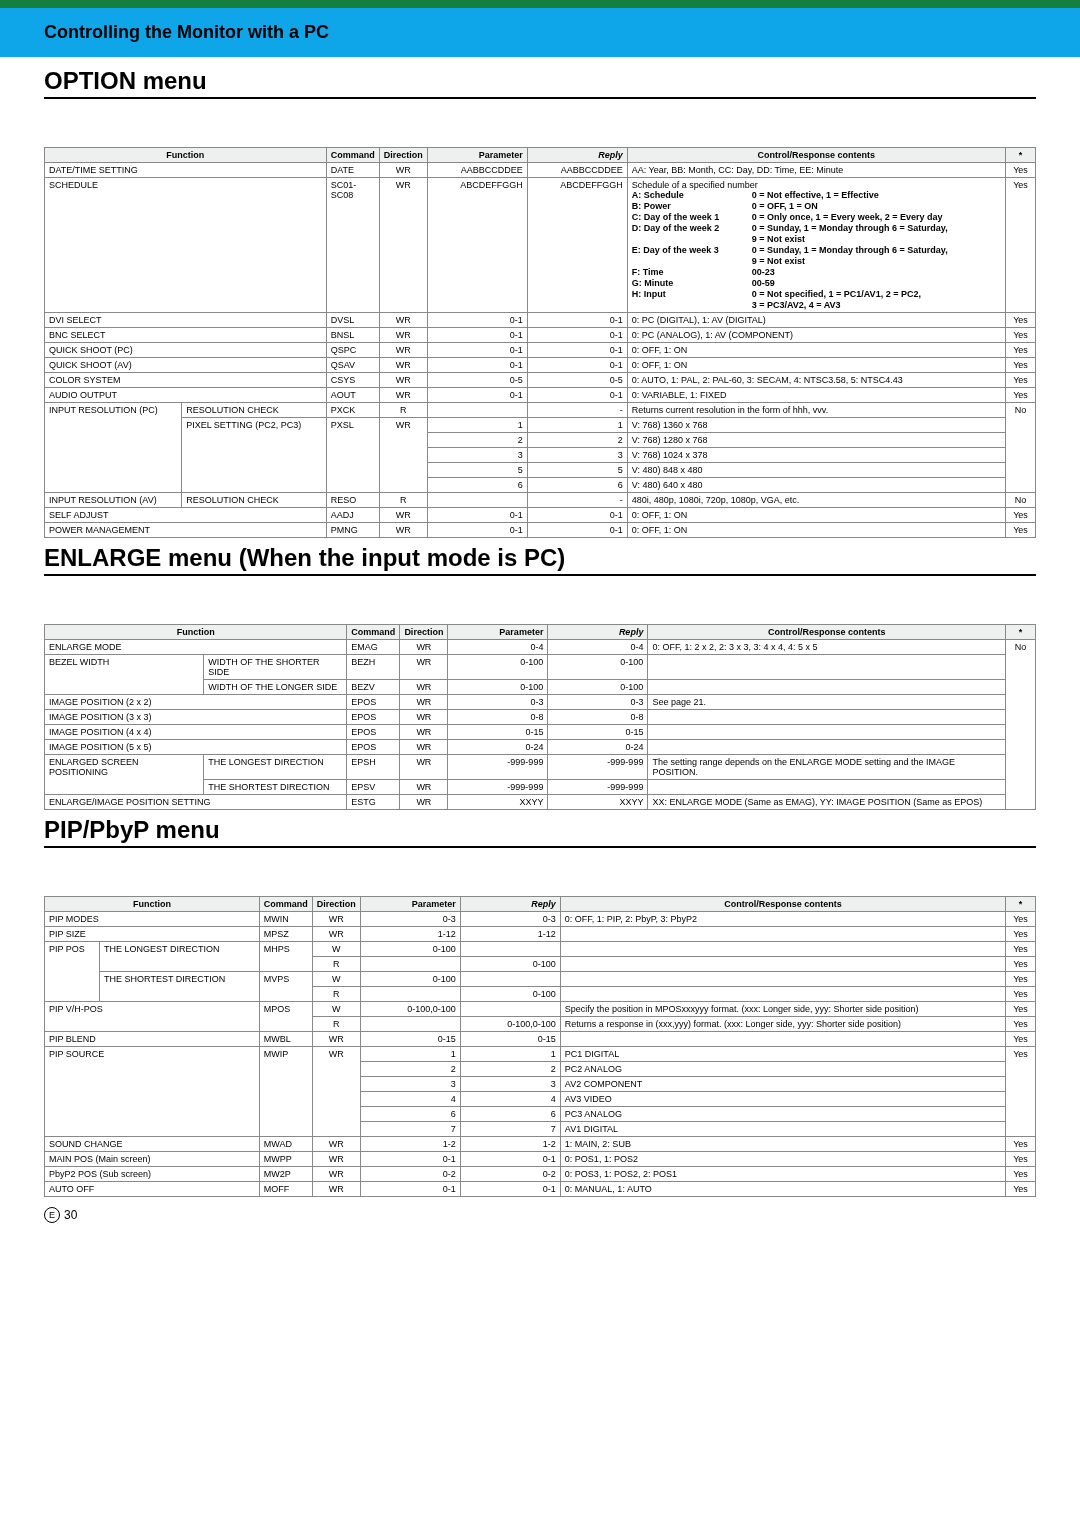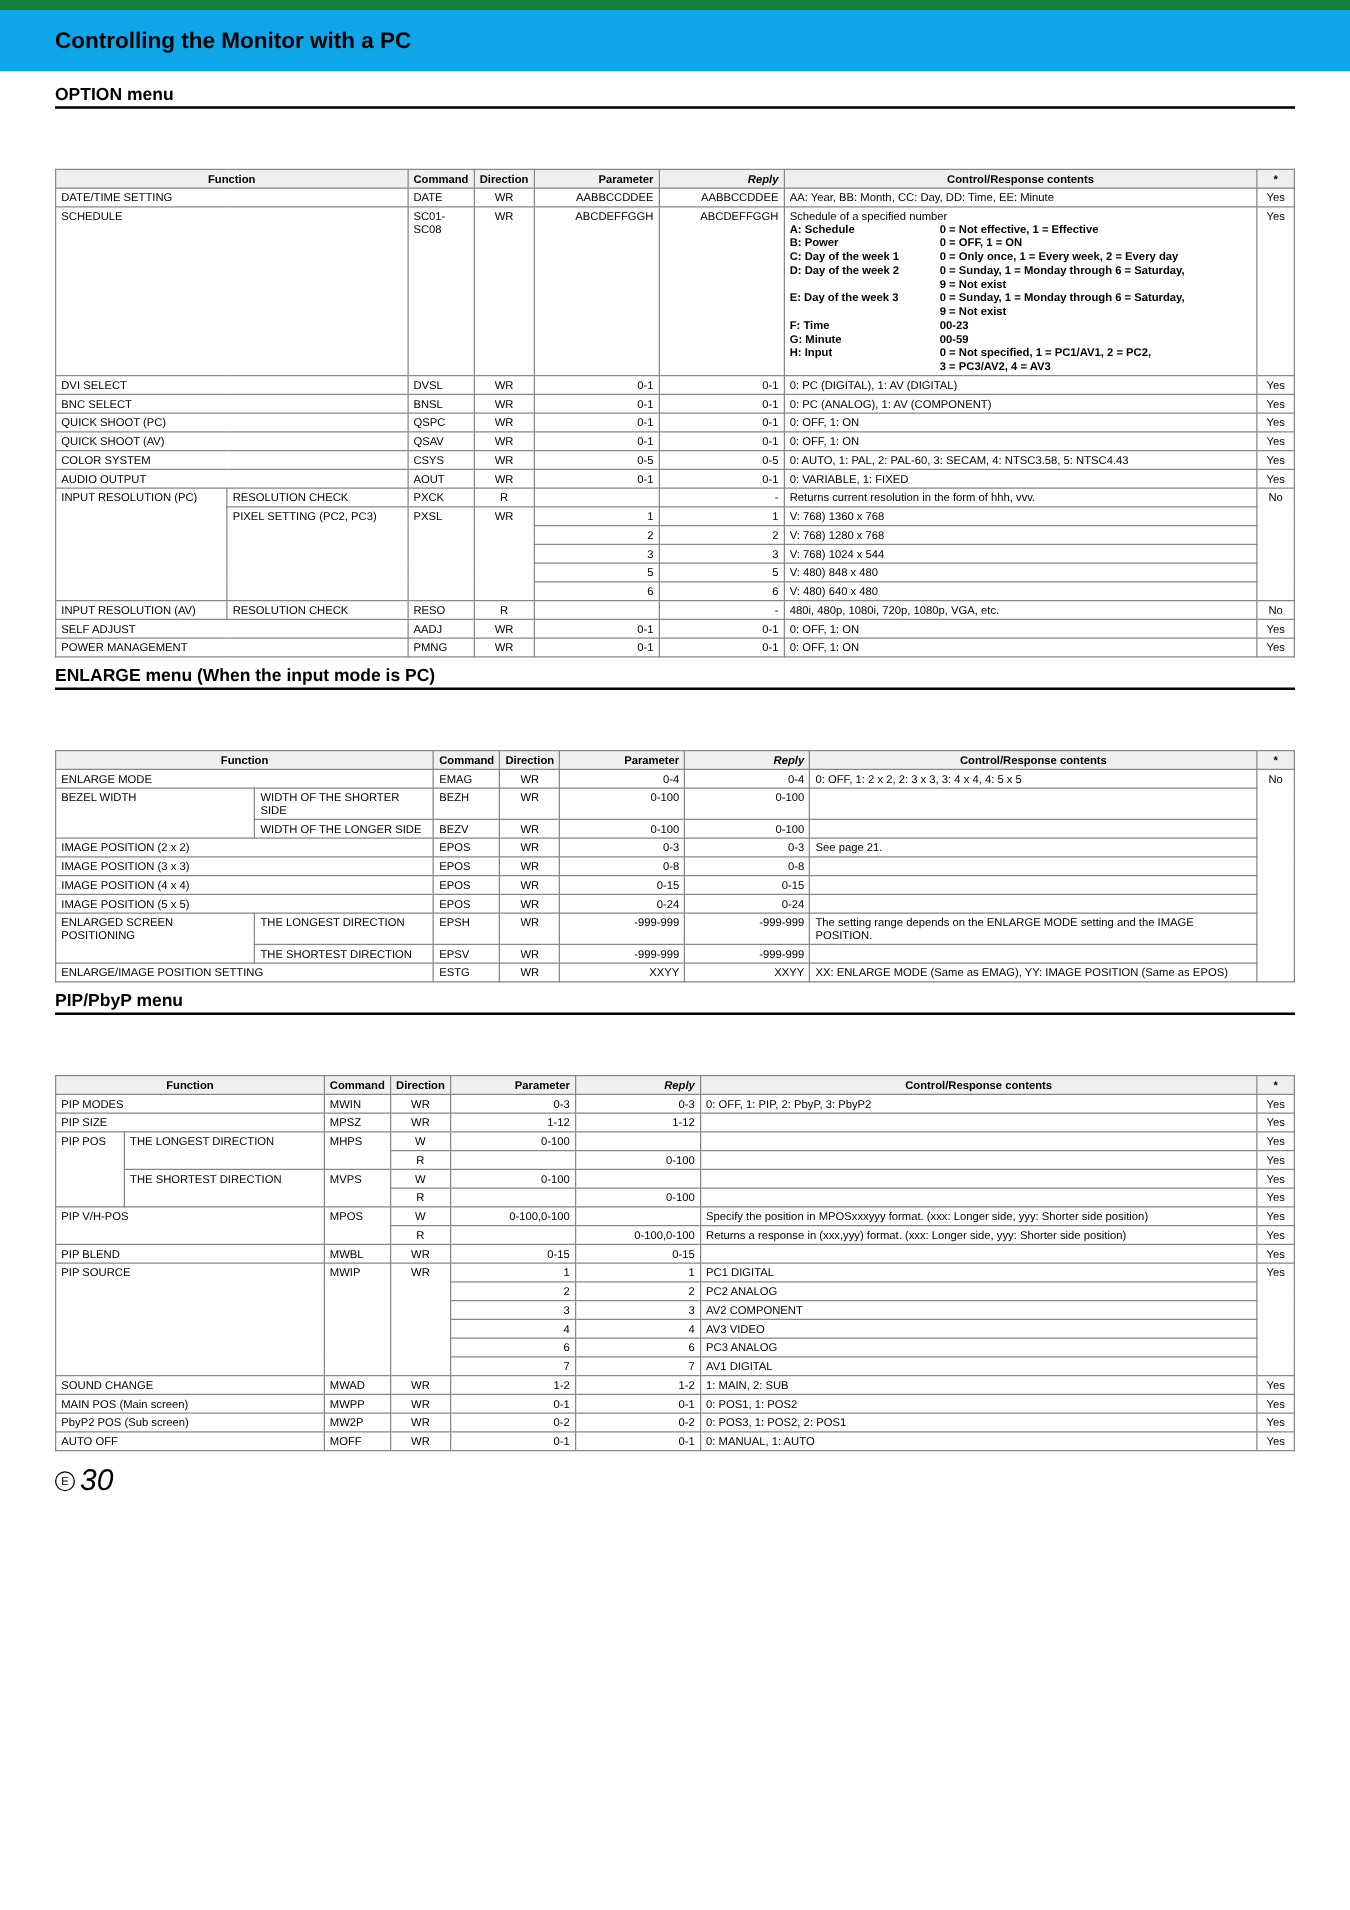--- a/index.html
+++ b/index.html
@@ -1,20 +1,20 @@
 <!DOCTYPE html>
 <html><head>
 <meta charset="utf-8">
 <style>
   * { box-sizing: border-box; margin: 0; padding: 0; }
   body { font-family: Arial, Helvetica, sans-serif; background: #fff; color: #000; font-size: 9px; width: 1080px; }
   .header-bar { background: #0ea5e9; border-top: 8px solid #15803d; padding: 14px 0 14px 44px; margin-bottom: 10px; }
   .header-bar h1 { font-size: 18px; font-weight: bold; }
   .content { padding: 0 44px; }
-  h2.sect { font-size: 14px; font-weight: bold; border-bottom: 2px solid #000; padding-bottom: 2px; margin-bottom: 4px; margin-top: 6px; }
+  h2.sect { font-size: 24px; font-weight: bold; border-bottom: 2px solid #000; padding-bottom: 2px; margin-bottom: 4px; margin-top: 6px; }
   table { border-collapse: collapse; width: 100%; margin-top: 48px; }
   th, td { border: 1px solid #888; padding: 2px 4px; vertical-align: top; }
   th { background: #eef0f0; font-weight: bold; text-align: center; }
   .fn-col { width: 100px; }
   .cmd-col { width: 48px; }
   .dir-col { width: 48px; text-align: center;}
   .param-col { width: 100px; text-align: right; }
   .reply-col { width: 100px; text-align: right; font-style: italic; }
   .star-col { width: 30px; text-align: center; }
   td.param { text-align: right; }
@@ -165,21 +165,21 @@
           <td>V: 768) 1360 x 768</td>
         </tr>
         <tr>
           <td class="param">2</td>
           <td class="reply">2</td>
           <td>V: 768) 1280 x 768</td>
         </tr>
         <tr>
           <td class="param">3</td>
           <td class="reply">3</td>
-          <td>V: 768) 1024 x 544</td>
+          <td>V: 768) 1024 x 378</td>
         </tr>
         <tr>
           <td class="param">5</td>
           <td class="reply">5</td>
           <td>V: 480) 848 x 480</td>
         </tr>
         <tr>
           <td class="param">6</td>
           <td class="reply">6</td>
           <td>V: 480) 640 x 480</td>
@@ -475,14 +475,14 @@
           <td>0: MANUAL, 1: AUTO</td>
           <td class="star">Yes</td>
         </tr>
       </tbody>
 </table>
 
 </div>
 
 <div class="footer">
   <span class="circ">E</span>
-  <span style="font-size:24px;font-style:italic;">30</span>
+  <span style="font-size:12px;">30</span>
 </div>
 
 </body></html>

